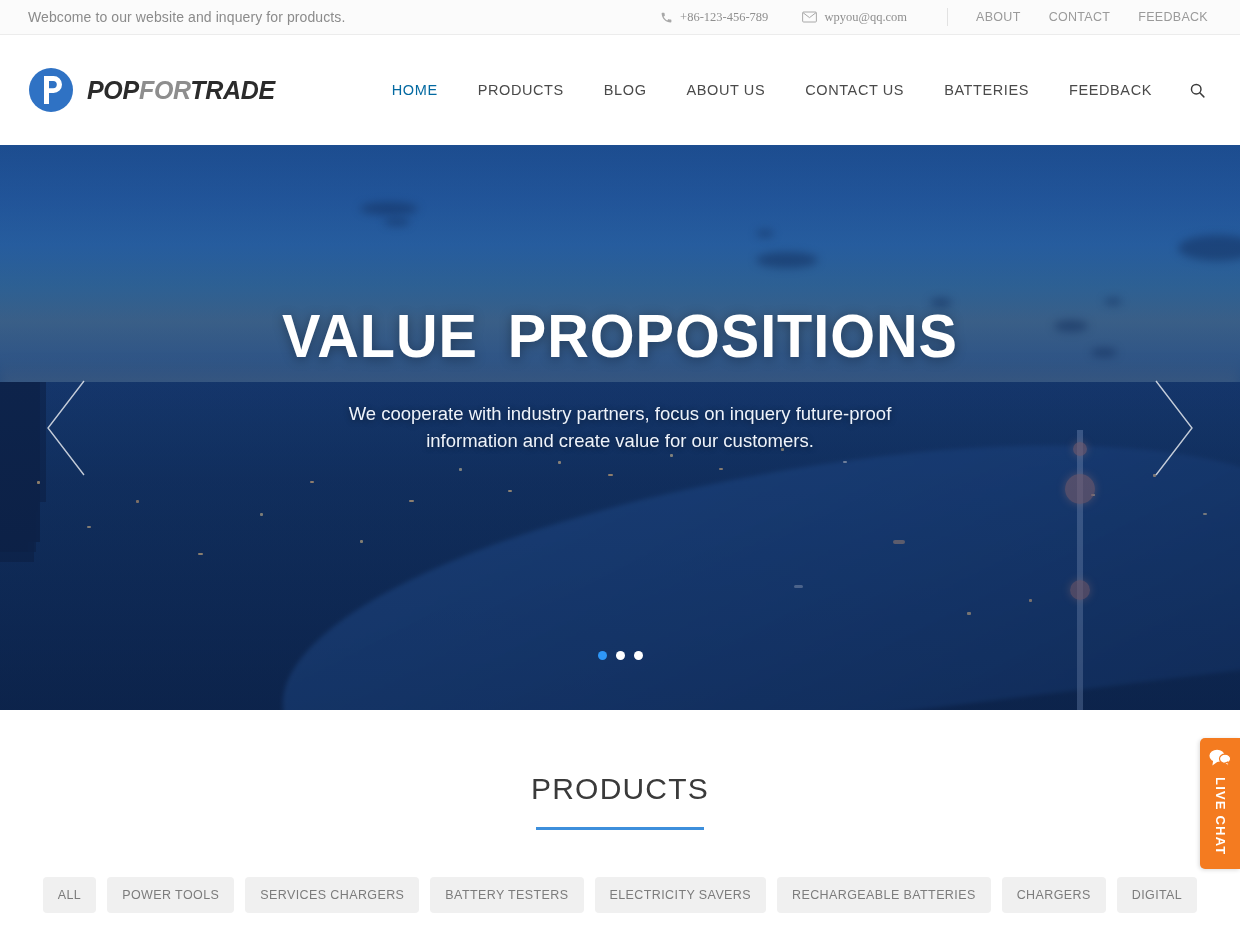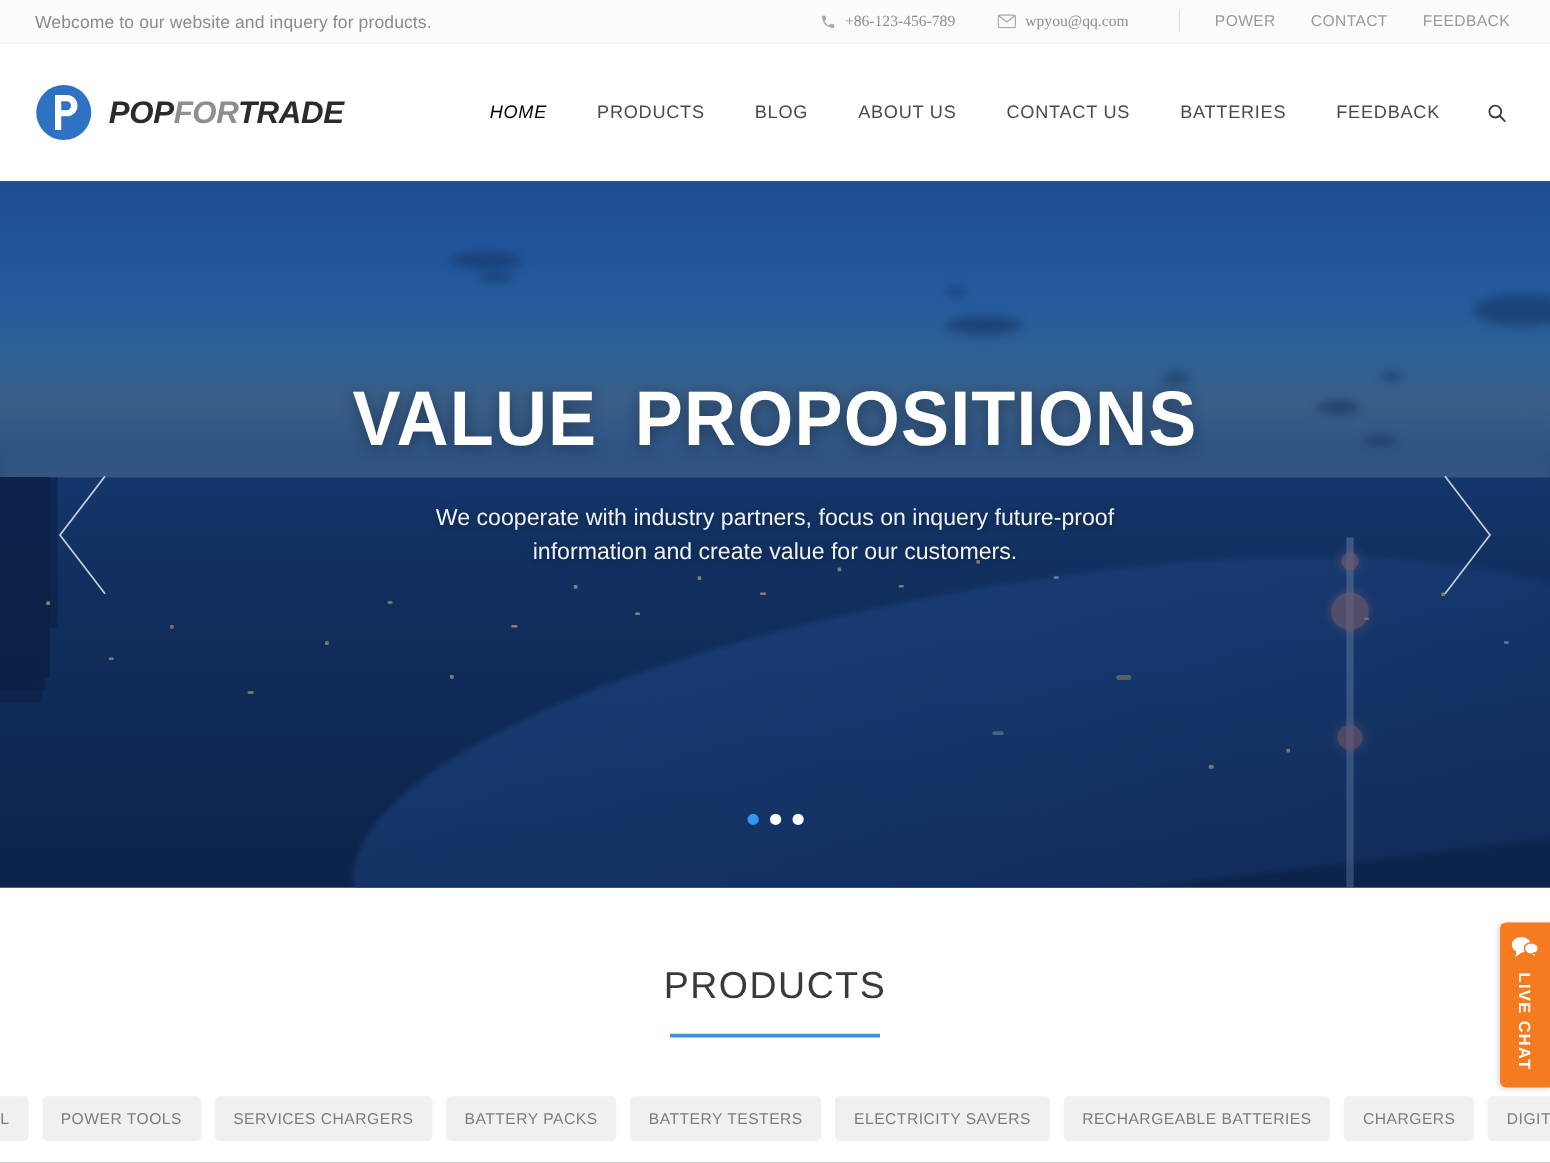--- a/index.html
+++ b/index.html
@@ -100,21 +100,21 @@
     font-size: 14.5px;
     color: #4a4a4a;
     text-decoration: none;
     letter-spacing: .6px;
     padding: 0 0;
     margin-left: 40px;
     cursor: pointer;
     white-space: nowrap;
   }
   .nav-item:first-child { margin-left: 0; }
-  .nav-item.active { color: #000000; font-style: italic; }
+  .nav-item.active { color: #0369a1; }
   .nav-search {
     margin-left: 37px;
     margin-right: 6px;
     display: flex;
     align-items: center;
     cursor: pointer;
     color: #3a3a3a;
   }
 
   
@@ -337,21 +337,21 @@
       <span>
         <svg width="15" height="12" viewBox="0 0 24 18" fill="none" stroke="#a8a8a8" stroke-width="1.6">
           <rect x="1" y="1" width="22" height="16" rx="1.5"></rect>
           <path d="M1.6 2 L12 10 L22.4 2"></path>
         </svg>
       </span>
       <span>wpyou@qq.com</span>
     </div>
     <div class="tb-divider"></div>
     <div class="tb-links">
-      <a class="tb-link" href="#">POWER</a>
+      <a class="tb-link" href="#">ABOUT</a>
       <a class="tb-link" href="#">CONTACT</a>
       <a class="tb-link" href="#">FEEDBACK</a>
     </div>
   </div>
 </div>
 
 <div class="header">
   <div class="brand">
     <span class="brand-mark">
       <svg width="46" height="46" viewBox="0 0 46 46">
@@ -478,21 +478,20 @@
   </div>
 </section>
 
 <section class="products">
   <h2 class="section-title">PRODUCTS</h2>
   <div class="section-rule"></div>
   <div class="filters">
     <button class="filter-btn">ALL</button>
     <button class="filter-btn">POWER TOOLS</button>
     <button class="filter-btn">SERVICES CHARGERS</button>
-    <button class="filter-btn">BATTERY PACKS</button>
     <button class="filter-btn">BATTERY TESTERS</button>
     <button class="filter-btn">ELECTRICITY SAVERS</button>
     <button class="filter-btn">RECHARGEABLE BATTERIES</button>
     <button class="filter-btn">CHARGERS</button>
     <button class="filter-btn">DIGITAL</button>
   </div>
 </section>
 
 <div class="livechat">
   <span class="livechat-icon">

